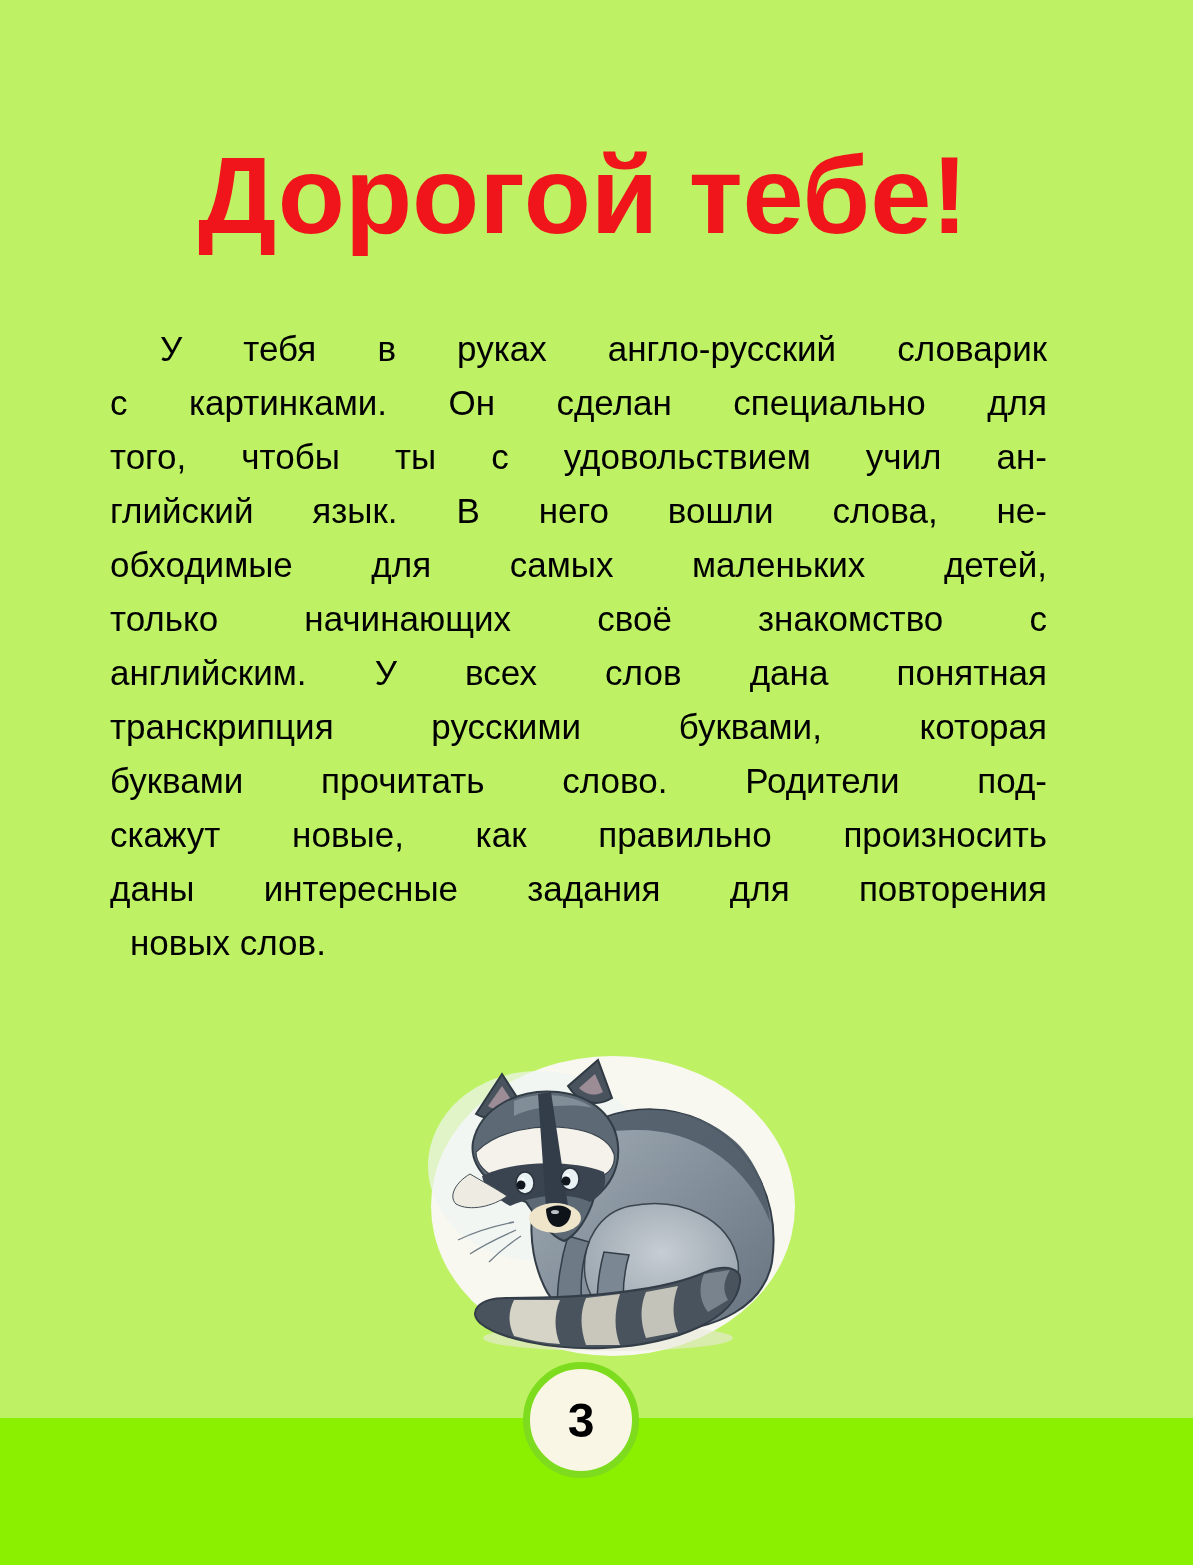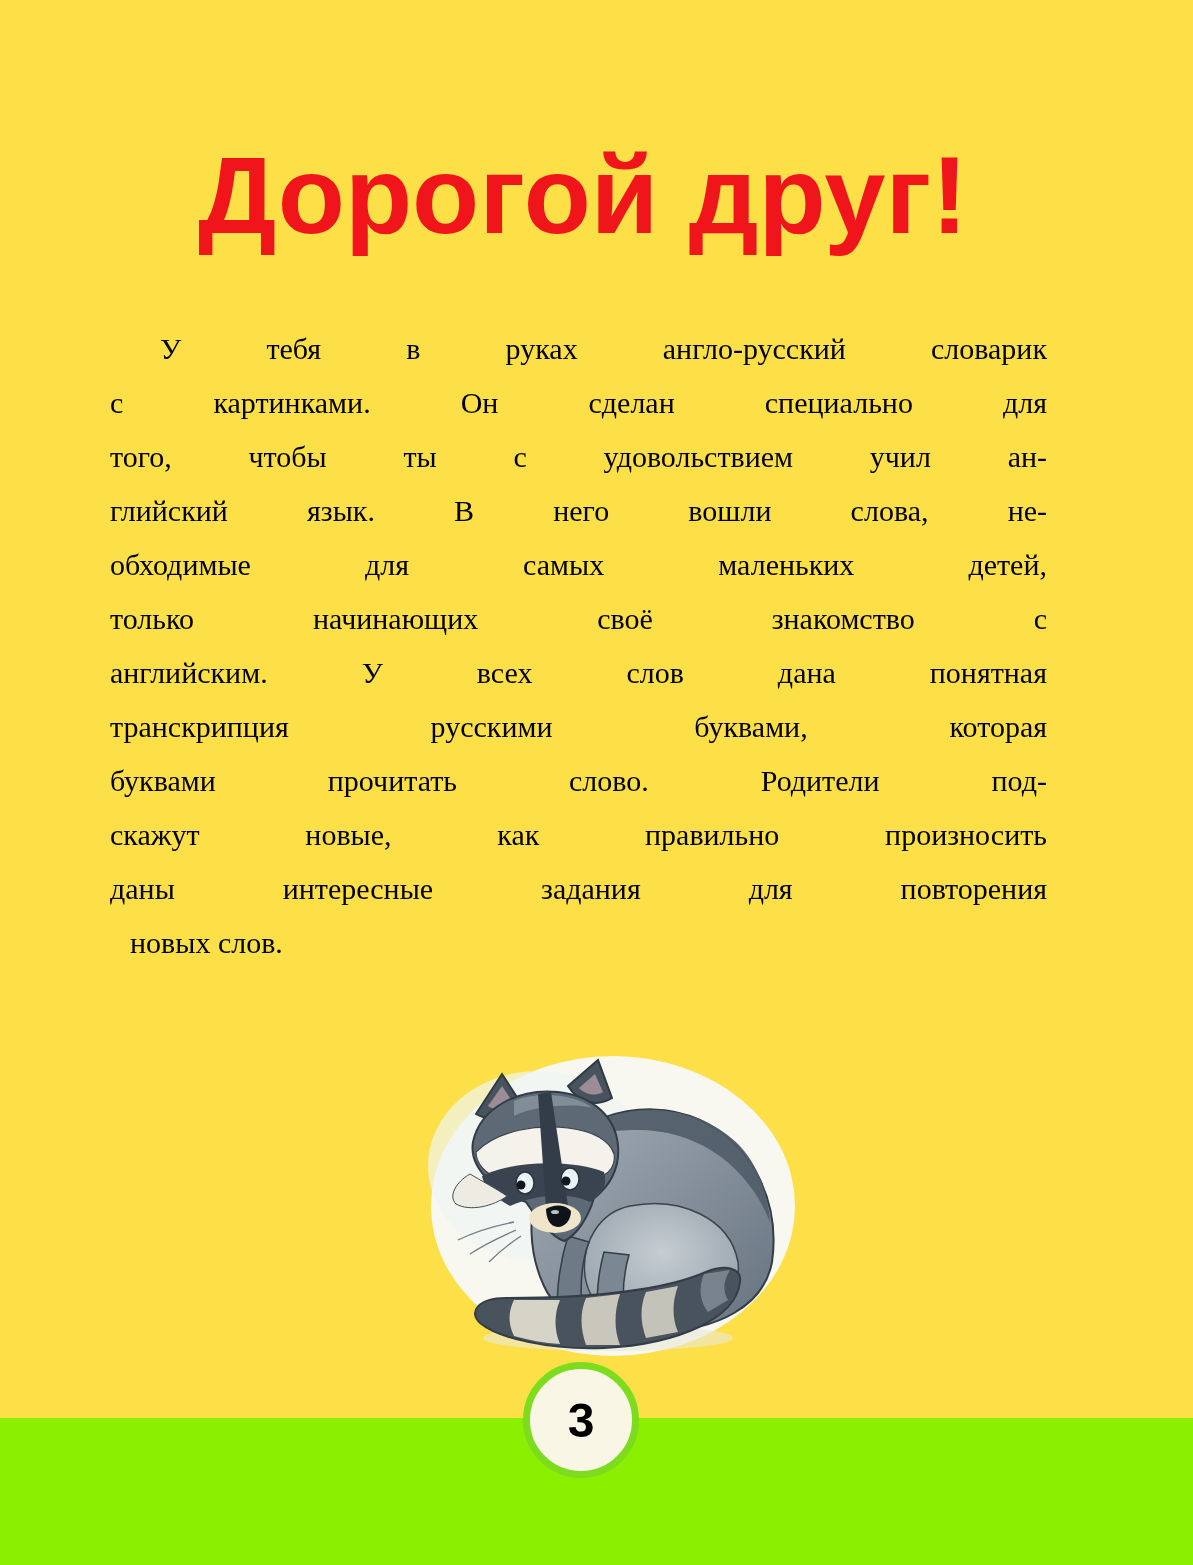--- a/index.html
+++ b/index.html
@@ -8,21 +8,21 @@
     --ring-green: #7EDC1E;
     --circle-fill: #FAF6E6;
     --text-black: #000000;
   }
   * { margin: 0; padding: 0; box-sizing: border-box; }
   html, body { background: #ffffff; }
   .page {
     position: relative;
     width: 1193px;
     height: 1565px;
-    background: #fde047;
+    background: #bef264;
     overflow: hidden;
     font-family: "Liberation Sans", sans-serif;
   }
   .title-row {
     position: absolute;
     left: 198px;
     top: 140px;
     width: 770px;
     display: flex;
     justify-content: space-between;
@@ -30,24 +30,23 @@
     font-weight: bold;
     font-size: 110px;
     line-height: 1.0;
     white-space: nowrap;
   }
   .bodytext {
     position: absolute;
     left: 110px;
     top: 322px;
     width: 937px;
-    font-size: 30px;
+    font-size: 35px;
     line-height: 54px;
     color: var(--text-black);
-    font-family: Liberation Serif, serif;
   }
   .bodytext .line {
     text-align: justify;
     text-align-last: justify;
     height: 54px;
     white-space: nowrap;
   }
   .bodytext .line.first { padding-left: 50px; }
   .bodytext .line.last { text-align-last: left; margin-left: 20px; }
   .illustration {
@@ -83,21 +82,21 @@
     z-index: 2;
   }
 </style>
 </head>
 <body>
 
 <div class="page">
 
   <div class="title-row">
     <span>Дорогой</span>
-    <span>друг!</span>
+    <span>тебе!</span>
   </div>
 
   <div class="bodytext">
     <div class="line first">У тебя в руках англо-русский словарик</div>
     <div class="line">с картинками. Он сделан специально для</div>
     <div class="line">того, чтобы ты с удовольствием учил ан-</div>
     <div class="line">глийский язык. В него вошли слова, не-</div>
     <div class="line">обходимые для самых маленьких детей,</div>
     <div class="line">только начинающих своё знакомство с</div>
     <div class="line">английским. У всех слов дана понятная</div>

